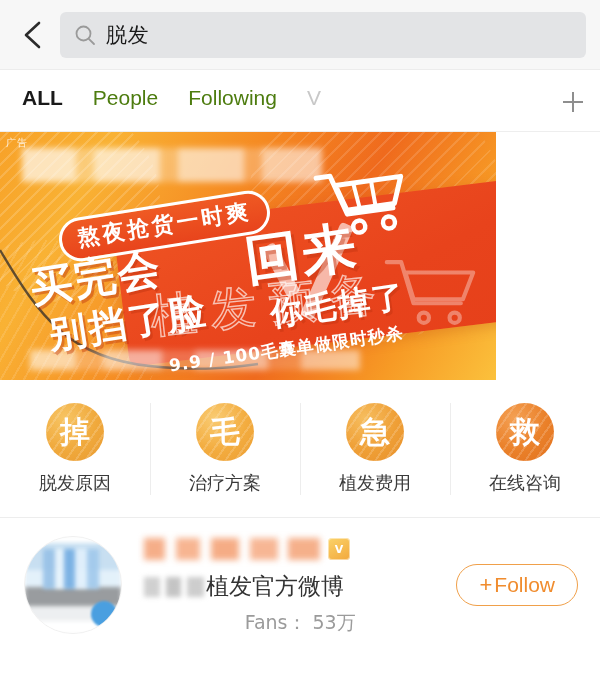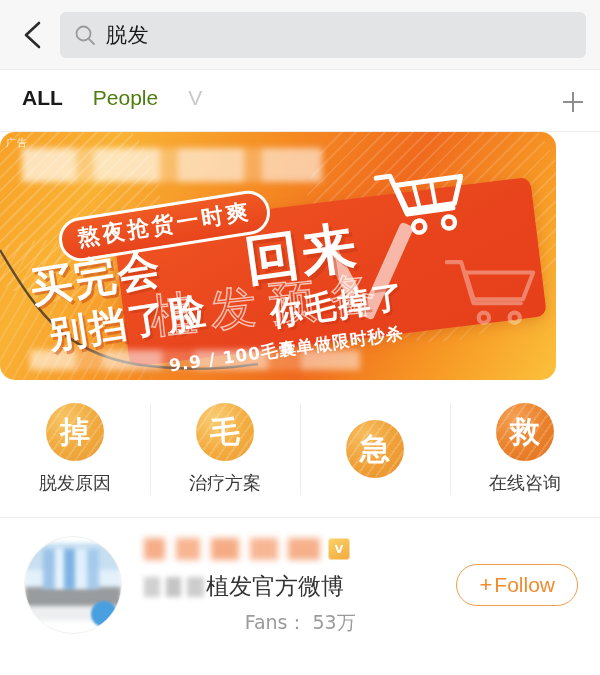--- a/index.html
+++ b/index.html
@@ -58,24 +58,23 @@
   .tab.clipped { overflow:hidden; width:26px; padding:0; margin-right:4px; }
   .tab.clipped .tab-label { color:#c8c8c8; }
   .add-tab {
     flex:0 0 auto; width:54px; height:40px;
     display:flex; align-items:center; justify-content:center;
     cursor:pointer;
   }
 
   
   .ad-banner {
-    position:relative; width:556px; height:248px; overflow:hidden;
+    position:relative; width:496px; height:248px; overflow:hidden;
     background:linear-gradient(120deg,#f7a128 0%,#f9b234 18%,#f58a22 42%,#ef6a1d 62%,#f79a25 82%,#fbc13c 100%);
     cursor:pointer;
-    border-radius:15px;
   }
   .ad-bg-shape-a {
     position:absolute; left:-40px; top:-30px; width:200px; height:200px;
     border-radius:50%;
     background:repeating-linear-gradient(135deg, rgba(255,255,255,.16) 0 2px, rgba(255,255,255,0) 2px 9px);
   }
   .ad-bg-shape-b {
     position:absolute; right:-10px; top:-50px; width:260px; height:260px;
     border-radius:50%;
     background:repeating-linear-gradient(135deg, rgba(255,255,255,.13) 0 2px, rgba(255,255,255,0) 2px 10px);
@@ -324,20 +323,23 @@
 
   <div class="tabbar">
     <div class="tabs-scroll">
       <div class="tab active">
         <span class="tab-label">ALL</span>
 
       </div>
       <div class="tab">
         <span class="tab-label">People</span>
       </div>
+      <div class="tab">
+        <span class="tab-label">Following</span>
+      </div>
       <div class="tab clipped">
         <span class="tab-label">V</span>
       </div>
     </div>
     <div class="add-tab">
       <span>
         <svg width="28" height="28" viewBox="0 0 28 28">
           <line x1="14" y1="4" x2="14" y2="24" stroke="#8e8e8e" stroke-width="2"></line>
           <line x1="4" y1="14" x2="24" y2="14" stroke="#8e8e8e" stroke-width="2"></line>
         </svg>
@@ -409,20 +411,21 @@
         <span class="quick-glyph">毛</span>
       </span>
       <span class="quick-label">治疗方案</span>
     </div>
 
     <div class="quick-item">
       <span class="quick-circle" style="background:radial-gradient(circle at 32% 26%, #f6bd5e 0%, #ef9f36 55%, #e8912c 100%);">
         <span class="stripes"></span>
         <span class="quick-glyph">急</span>
       </span>
+      <span class="quick-label">植发费用</span>
     </div>
 
     <div class="quick-item">
       <span class="quick-circle" style="background:radial-gradient(circle at 32% 26%, #f4a053 0%, #ea8029 55%, #e2721f 100%);">
         <span class="stripes"></span>
         <span class="quick-glyph">救</span>
       </span>
       <span class="quick-label">在线咨询</span>
     </div>
   </div>

